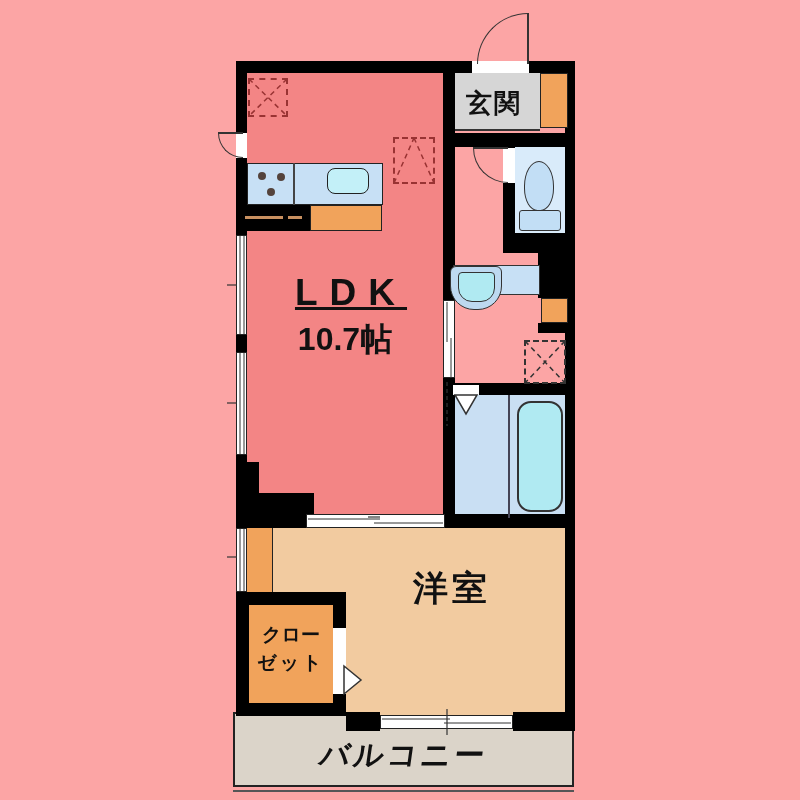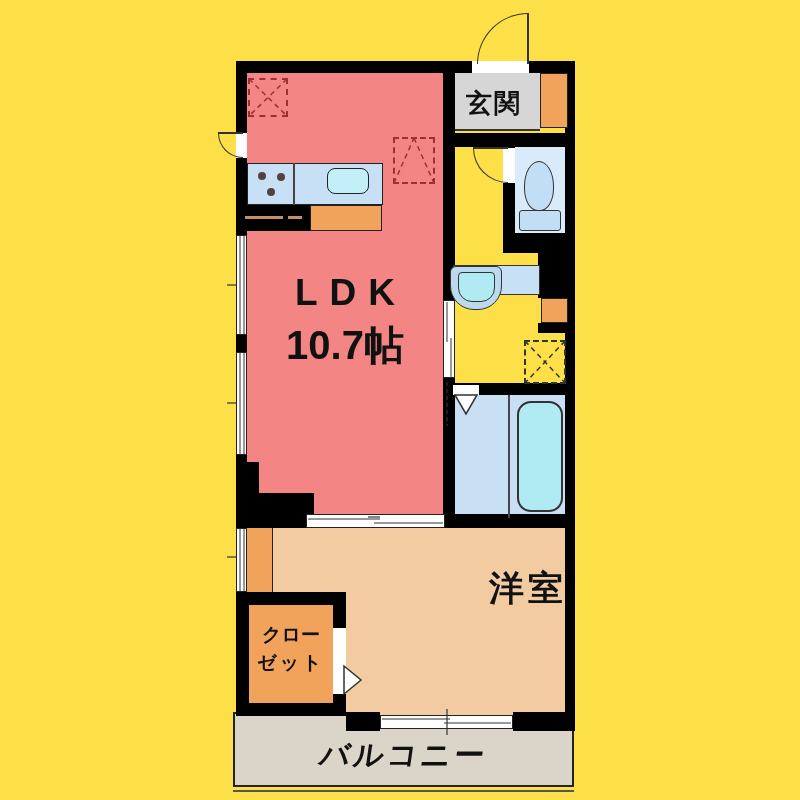--- a/index.html
+++ b/index.html
@@ -1,16 +1,16 @@
 <!DOCTYPE html>
 <html><head>
 <meta charset="utf-8">
 <style>
   html,body{margin:0;padding:0;background:#ffffff;}
-  .canvas{position:relative;width:800px;height:800px;background:#fde047;overflow:hidden;
+  .canvas{position:relative;width:800px;height:800px;background:#fca5a5;overflow:hidden;
           font-family:"Liberation Sans","DejaVu Sans",sans-serif;}
   .abs{position:absolute;box-sizing:border-box;}
   .wall{background:#000000;}
   .gap{background:#ffffff;}
   .label{color:#111111;font-weight:bold;text-align:center;}
   .arc{border:0 solid #333333;background:transparent;}
   svg.overlay{position:absolute;left:0;top:0;pointer-events:none;}
 </style>
 </head>
 <body>
@@ -133,20 +133,20 @@
       <line x1="227" y1="557" x2="237" y2="557"></line>
       <line x1="447" y1="709" x2="447" y2="735"></line>
       <line x1="368" y1="517" x2="380" y2="517"></line>
     </g>
     <line x1="447" y1="382" x2="447" y2="426" stroke="#333" stroke-width="1.2" stroke-dasharray="4,3"></line>
     <polygon points="455,395 477,395 466,414" fill="#ffffff" stroke="#333" stroke-width="1.5"></polygon>
     <polygon points="344,666 344,694 361,680" fill="#ffffff" stroke="#333" stroke-width="1.5"></polygon>
   </svg>
 
   <div class="abs label" style="left:447px;top:86px;width:94px;font-size:26px;letter-spacing:2px;">玄関</div>
-  <div class="abs label" style="left:245px;top:272px;width:200px;font-size:37px;letter-spacing:12px;text-indent:12px;">LDK</div>
-  <div class="abs label" style="left:245px;top:318px;width:200px;font-size:40px;">10.7帖</div>
-  <div class="abs label" style="left:337px;top:565px;width:230px;font-size:35px;letter-spacing:4px;text-align:right;">洋室</div>
+  <div class="abs label" style="left:245px;top:272px;width:200px;font-size:37px;letter-spacing:12px;text-indent:12px;text-decoration:underline;">LDK</div>
+  <div class="abs label" style="left:245px;top:318px;width:200px;font-size:32px;">10.7帖</div>
+  <div class="abs label" style="left:337px;top:565px;width:230px;font-size:35px;letter-spacing:4px;">洋室</div>
   <div class="abs label" style="left:249px;top:622px;width:84px;font-size:19px;">クロー</div>
   <div class="abs label" style="left:249px;top:650px;width:84px;font-size:19px;letter-spacing:3px;">ゼット</div>
   <div class="abs label" style="left:233px;top:735px;width:341px;font-size:30px;letter-spacing:3px;transform:skewX(-8deg);">バルコニー</div>
 
 </div>
 
 </body></html>

